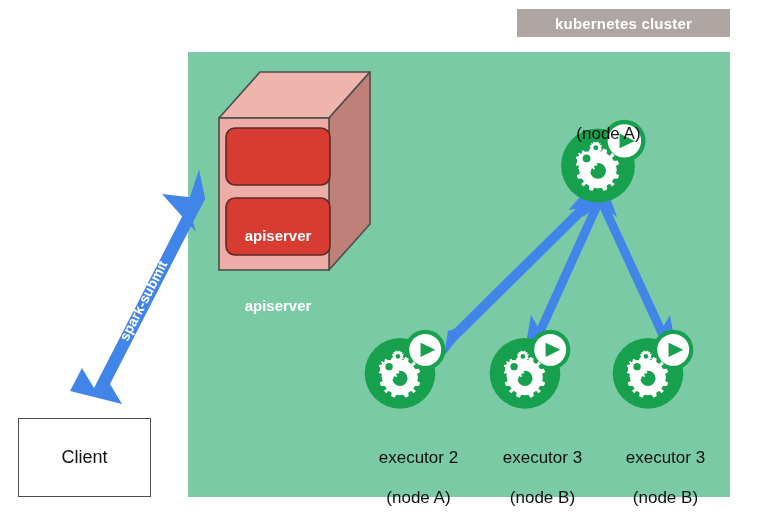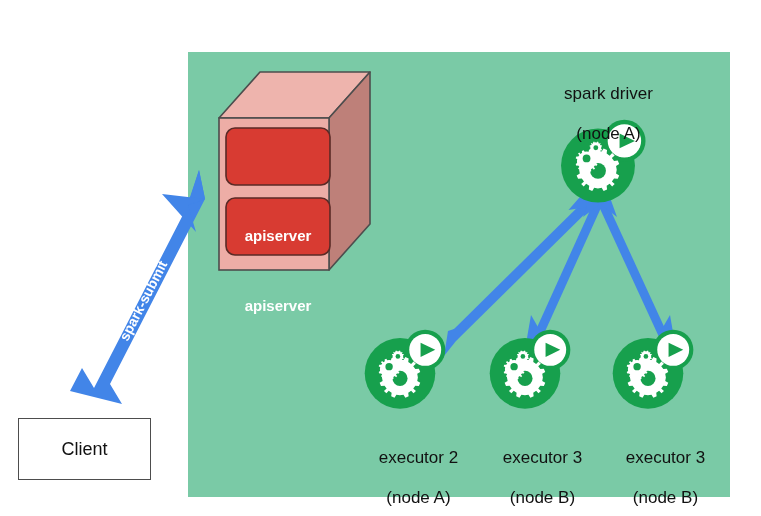--- a/index.html
+++ b/index.html
@@ -50,21 +50,21 @@
     align-items: center;
     justify-content: center;
     letter-spacing: 0.2px;
     font-family: "Liberation Sans", sans-serif;
   }
   .client-box {
     position: absolute;
     left: 18px;
     top: 418px;
     width: 133px;
-    height: 62px;
+    height: 79px;
     background: #ffffff;
     border: 1.5px solid #4d4d4d;
     display: flex;
     align-items: center;
     justify-content: center;
     font-size: 18px;
     color: #111111;
     font-family: "Liberation Sans", sans-serif;
     box-sizing: border-box;
   }
@@ -198,31 +198,32 @@
     <g transform="translate(606,328) scale(0.84)">
       <use href="#node-glyph"></use>
     </g>
 
     <g>
       <rect x="226" y="128" width="104" height="57" rx="9" ry="9" fill="#d83b32" stroke="#5a2a26" stroke-width="1.6"></rect>
       <rect x="226" y="198" width="104" height="57" rx="9" ry="9" fill="#d83b32" stroke="#5a2a26" stroke-width="1.6"></rect>
     </g>
   </svg>
 
+  <div class="k8s-badge">kubernetes cluster</div>
 
   <div class="node-label" style="left:243px; top:146px; width:70px;">
     <span class="box-label" style="position:static; display:block;">apiserver</span>
   </div>
 
   <div class="node-label" style="left:243px; top:216px; width:70px;">
     <span class="box-label" style="position:static; display:block;">apiserver</span>
   </div>
 
   <div class="node-label" style="left:524px; top:64px; width:150px;">
-    <span>spark driver</span><br>
+    <br>
     <span>(node A)</span>
   </div>
 
   <div class="node-label" style="left:334px; top:428px; width:150px;">
     <span>executor 2</span><br>
     <span>(node A)</span>
   </div>
 
   <div class="node-label" style="left:458px; top:428px; width:150px;">
     <span>executor 3</span><br>

